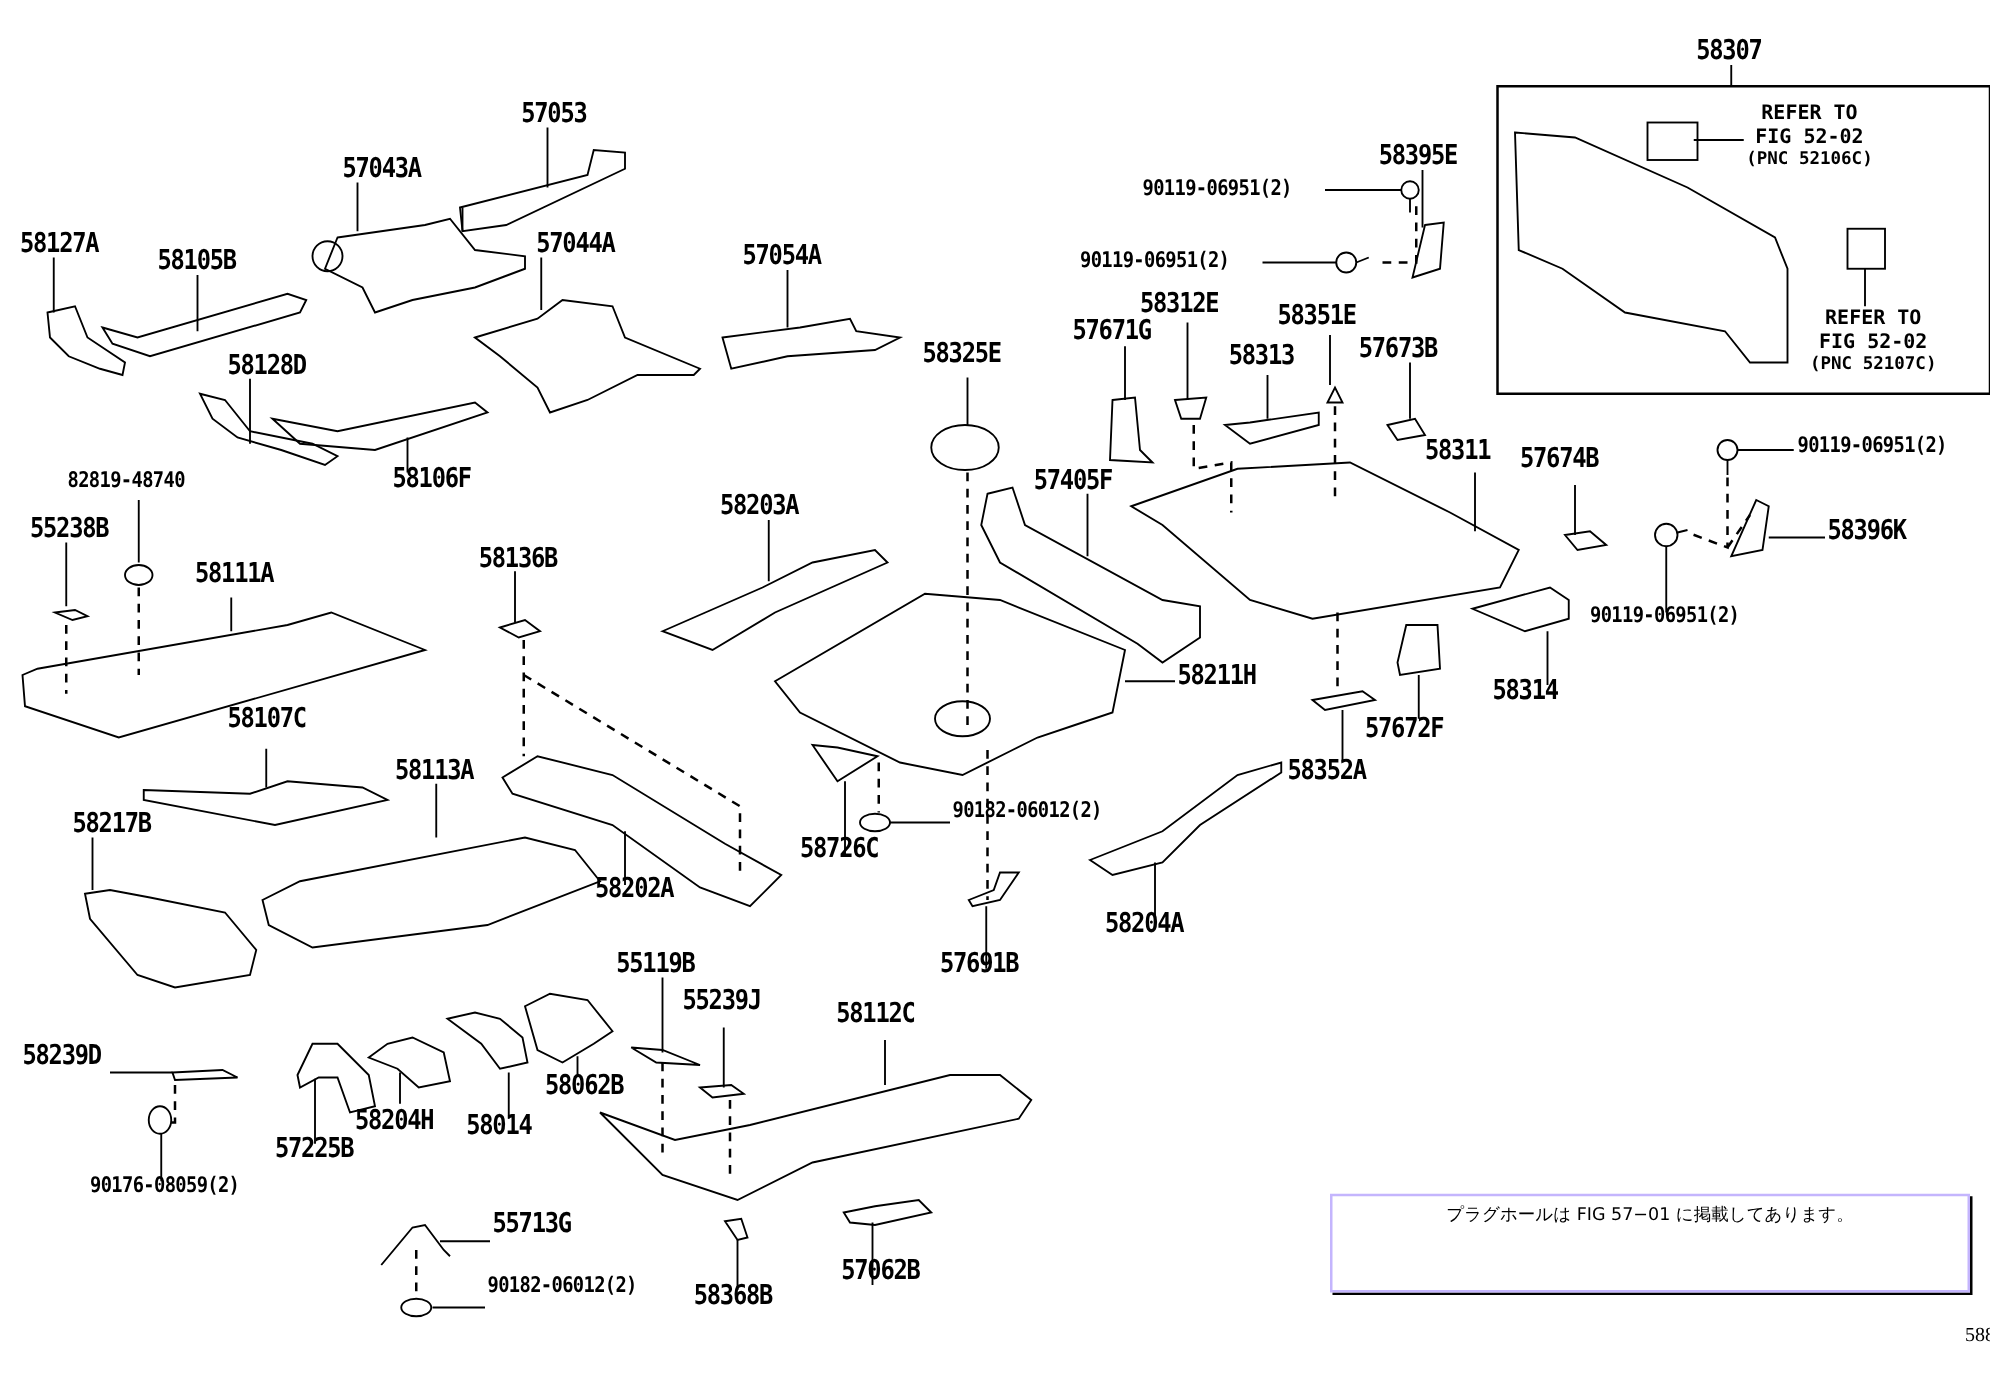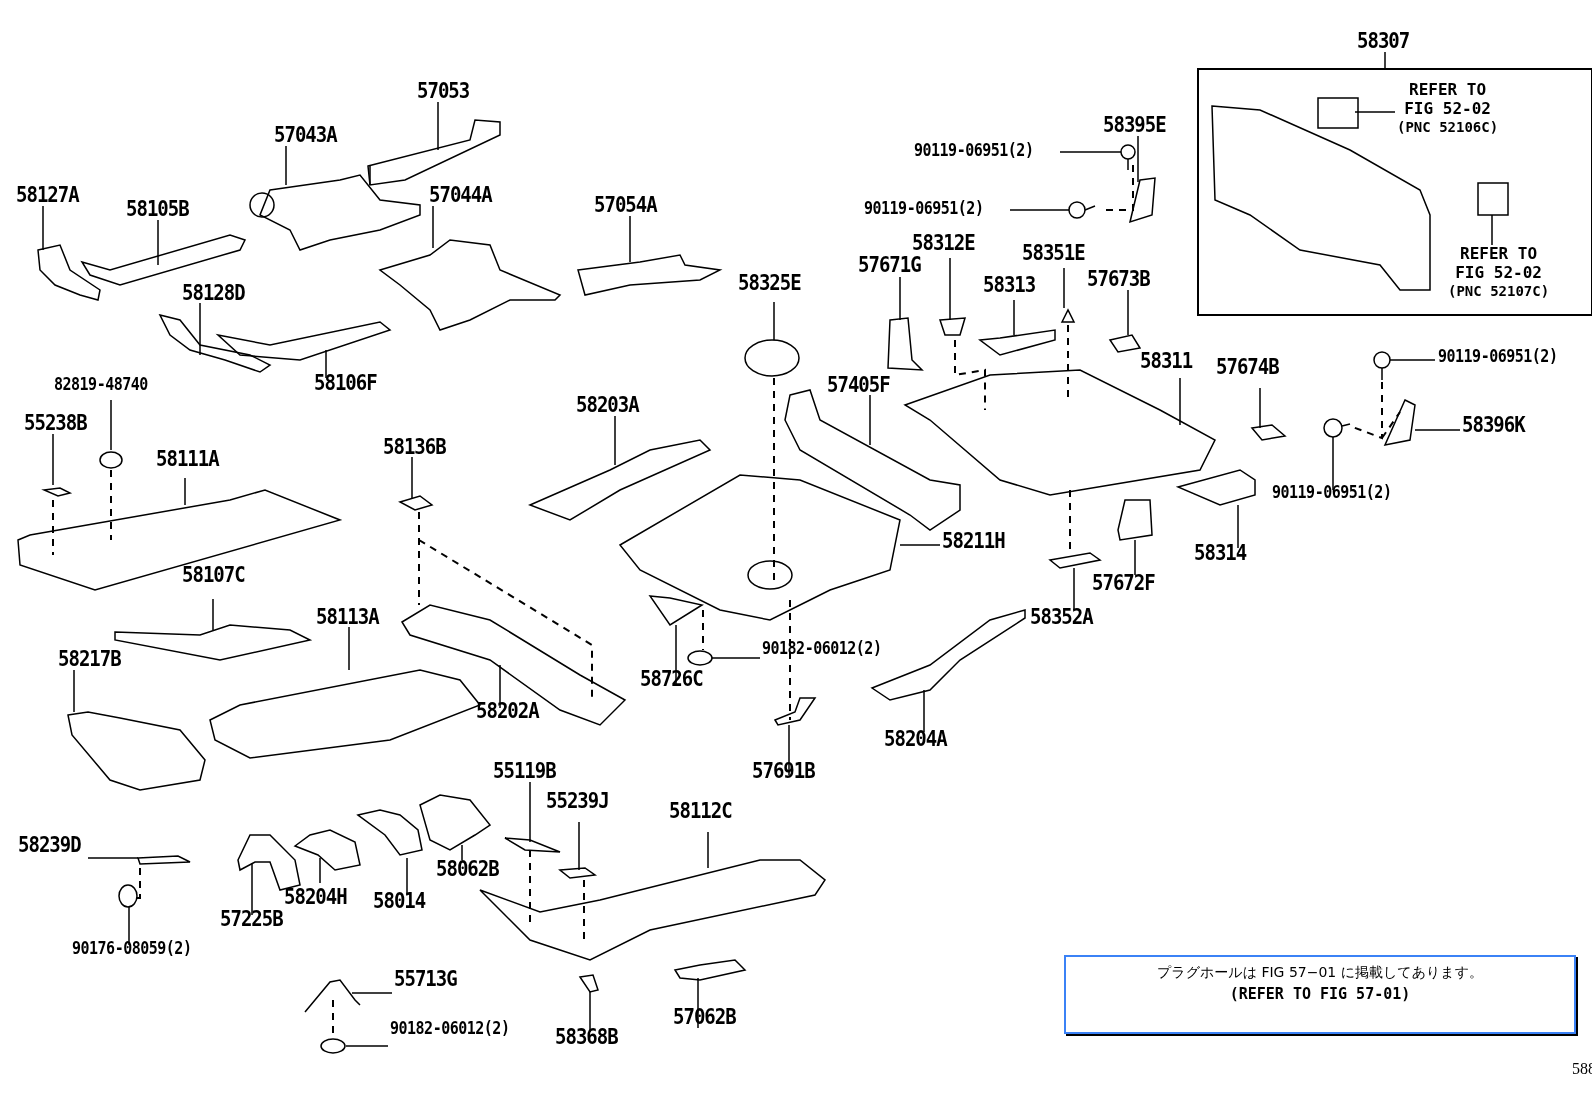--- a/index.html
+++ b/index.html
@@ -1,20 +1,20 @@
 <!DOCTYPE html>
 <html><head>
 <meta charset="utf-8">
 <style>
   html,body{margin:0;padding:0;background:#fff;}
   body{width:1592px;height:1099px;position:relative;overflow:hidden;font-family:"DejaVu Sans Mono","Liberation Mono",monospace;color:#000;}
   #canvas{position:absolute;left:0;top:0;width:1592px;height:1099px;}
   .lbl{position:absolute;font-family:"DejaVu Sans Mono","Liberation Mono",monospace;font-weight:bold;font-size:19px;letter-spacing:-1px;white-space:nowrap;line-height:1;transform:scaleY(1.15);transform-origin:left top;}
   .lbl.small{font-size:15px;letter-spacing:-0.5px;}
-  .note{position:absolute;left:1064px;top:955px;width:508px;height:75px;border:2px solid #3b82f6;box-shadow:2px 2px 0 #000;background:#fff;font-family:"DejaVu Sans","Liberation Sans",sans-serif;font-size:15px;text-align:center;}
+  .note{position:absolute;left:1064px;top:955px;width:508px;height:75px;border:2px solid #c4b5fd;box-shadow:2px 2px 0 #000;background:#fff;font-family:"DejaVu Sans","Liberation Sans",sans-serif;font-size:15px;text-align:center;}
   .note div{line-height:22px;}
   .note .jp{margin-top:4px;font-size:14px;}
   .note .ref{font-family:"DejaVu Sans Mono","Liberation Mono",monospace;font-weight:bold;}
   .fig{position:absolute;left:1572px;top:1060px;font-family:Liberation Serif, serif;font-size:16px;}
   .box58307{position:absolute;left:1197px;top:68px;width:392px;height:244px;border:2px solid #000;}
   .ref-text{position:absolute;font-weight:bold;font-size:16px;line-height:19px;font-family:"DejaVu Sans Mono","Liberation Mono",monospace;text-align:center;}
 </style>
 </head>
 <body>
 
@@ -388,16 +388,15 @@
   <div style="font-size:14px;">(PNC 52106C)</div>
 </div>
 <div class="ref-text" style="left:1448px;top:244px;">
   <div>REFER TO</div>
   <div>FIG 52-02</div>
   <div style="font-size:14px;">(PNC 52107C)</div>
 </div>
 
 <div class="note">
   <div class="jp">プラグホールは FIG 57−01 に掲載してあります。</div>
-  <div class="ref">(REFER TO FIG 57-01)</div>
 </div>
 
 <div class="fig">588762B</div>
 
 </body></html>

